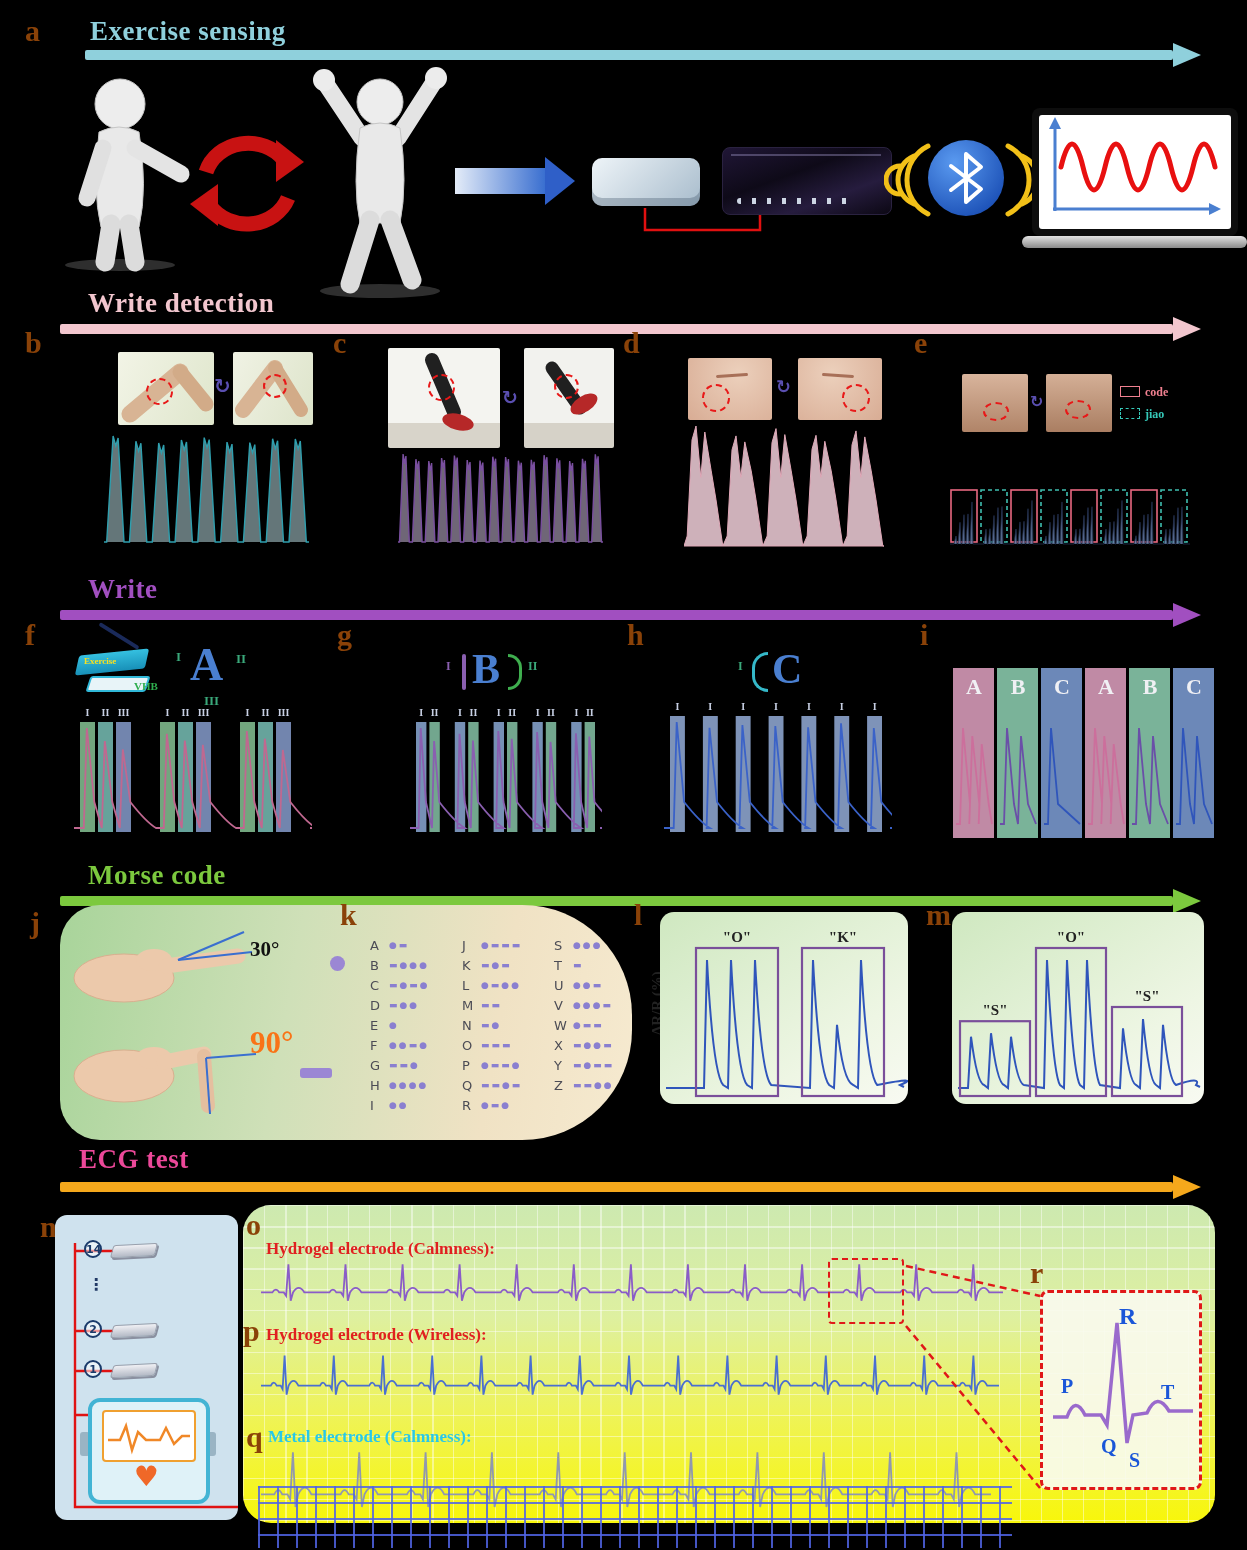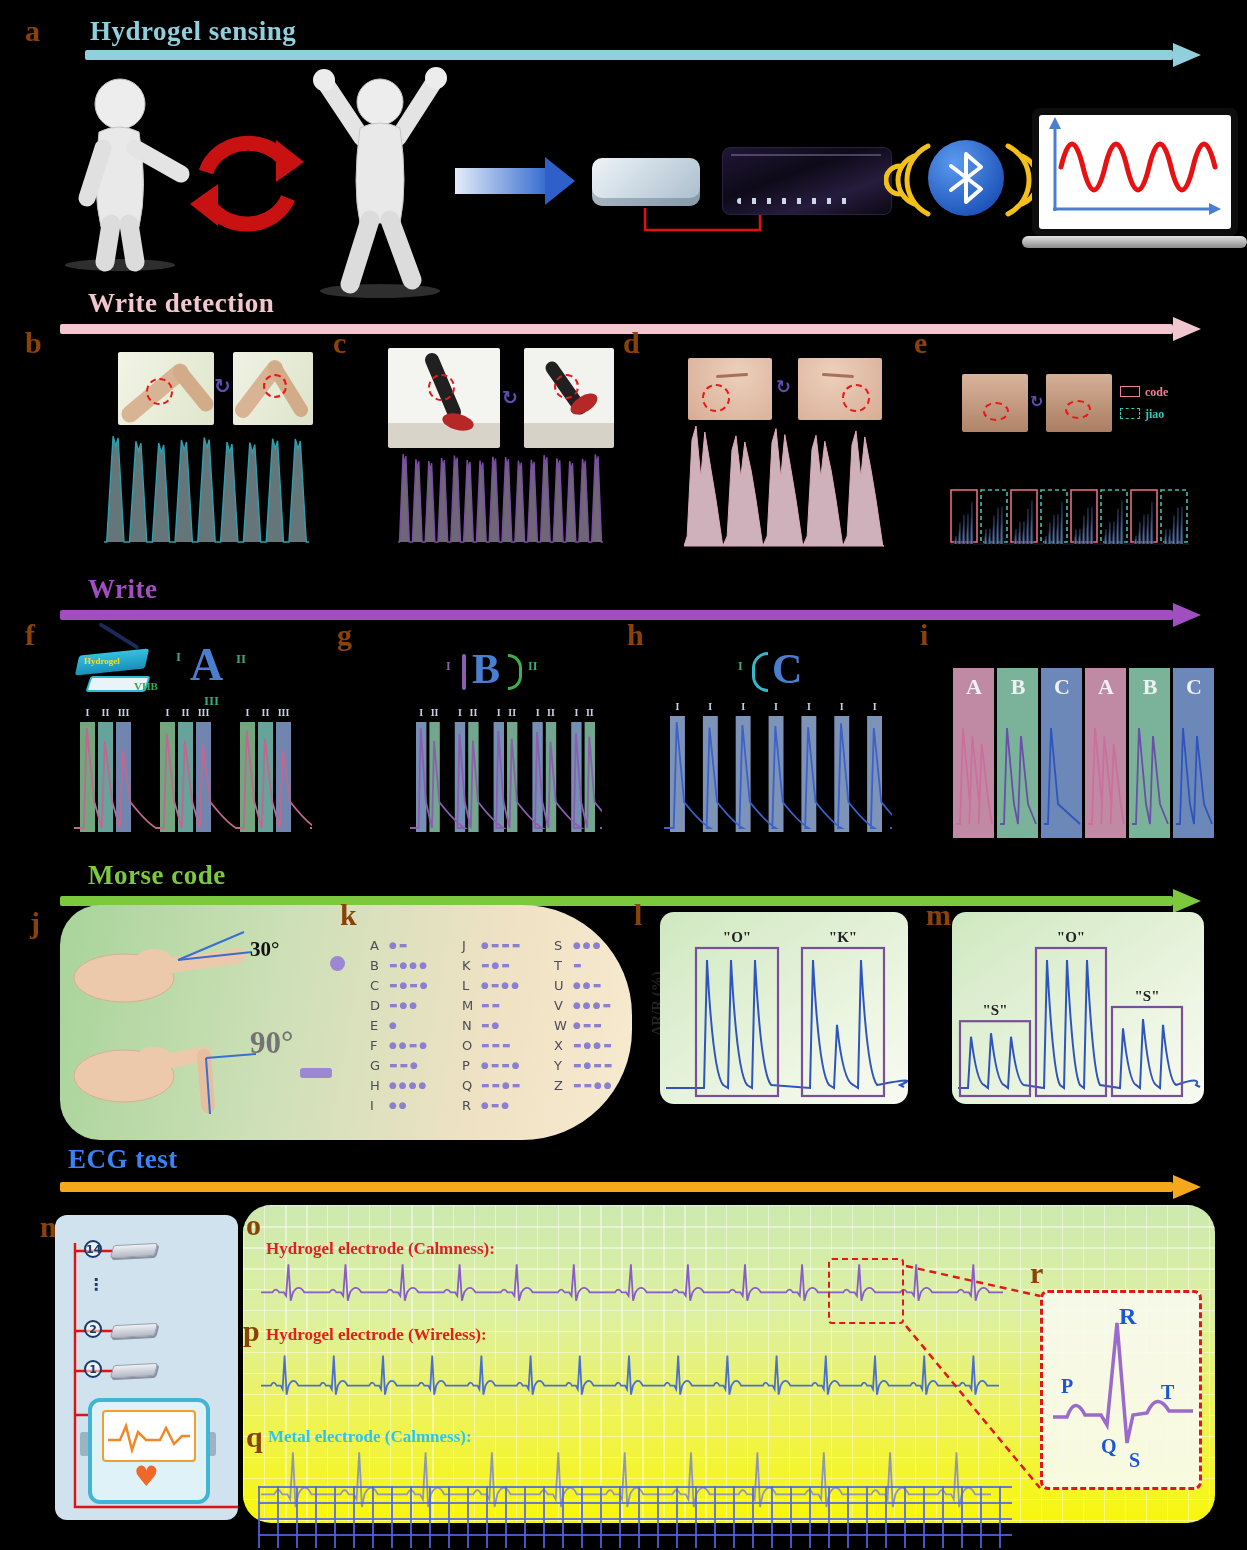--- a/index.html
+++ b/index.html
@@ -33,21 +33,21 @@
      background-image:
        repeating-linear-gradient(to right, rgba(255,255,255,.45) 0 1.5px, transparent 1.5px 21px),
        repeating-linear-gradient(to bottom, rgba(255,255,255,.45) 0 1.5px, transparent 1.5px 21px);}
 </style>
 </head>
 <body>
 
 <div id="root">
 
   <span class="pl" style="left:25px;top:16px">a</span>
-  <span class="sec-title" style="left:90px;top:18px;color:#8fd0dc">Hydrogel sensing</span>
+  <span class="sec-title" style="left:90px;top:18px;color:#8fd0dc">Exercise sensing</span>
   <div class="shaft" style="left:85px;top:50px;width:1088px;background:#8fd0dc"></div>
   <div class="ahead" style="left:1173px;top:43px;border-left:28px solid #8fd0dc"></div>
 
   <svg class="abs" style="left:35px;top:72px" width="160" height="200" viewBox="0 0 160 200">
     <ellipse cx="85" cy="193" rx="55" ry="6" fill="#2e2e2e"></ellipse>
     <circle cx="85" cy="32" r="25" fill="#ededed" stroke="#c6c6c6"></circle>
     <path d="M64,60 Q57,118 66,155 L104,155 Q113,116 104,60 Q84,50 64,60 Z" fill="#e9e9e9" stroke="#c6c6c6"></path>
     <line x1="100" y1="76" x2="146" y2="102" stroke="#e4e4e4" stroke-width="17" stroke-linecap="round"></line>
     <line x1="68" y1="76" x2="52" y2="126" stroke="#e0e0e0" stroke-width="17" stroke-linecap="round"></line>
     <line x1="76" y1="152" x2="70" y2="190" stroke="#dcdcdc" stroke-width="19" stroke-linecap="round"></line>
@@ -199,21 +199,21 @@
       <path d="M0,58 L4,58 L6,50 L7,58 L8,58 L10,36.3 L11,58 L12,58 L14,28.7 L15,58 L16,58 L18,27.9 L19,58 L20,58 L22,15.9 L23,58 L34,58 L36,43.1 L37,58 L38,58 L40,42.7 L41,58 L42,58 L44,29.5 L45,58 L46,58 L48,21.6 L49,58 L50,58 L52,20.5 L53,58 L64,58 L66,43 L67,58 L68,58 L70,35.9 L71,58 L72,58 L74,35.3 L75,58 L76,58 L78,22.7 L79,58 L80,58 L82,14.5 L83,58 L94,58 L96,49.9 L97,58 L98,58 L100,36.2 L101,58 L102,58 L104,28.8 L105,58 L106,58 L108,28 L109,58 L110,58 L112,15.9 L113,58 L124,58 L126,43.2 L127,58 L128,58 L130,42.8 L131,58 L132,58 L134,29.4 L135,58 L136,58 L138,21.6 L139,58 L140,58 L142,20.7 L143,58 L154,58 L156,43 L157,58 L158,58 L160,36 L161,58 L162,58 L164,35.5 L165,58 L166,58 L168,22.6 L169,58 L170,58 L172,14.5 L173,58 L184,58 L186,49.7 L187,58 L188,58 L190,36.1 L191,58 L192,58 L194,28.8 L195,58 L196,58 L198,28.1 L199,58 L200,58 L202,15.8 L203,58 L214,58 L216,43.2 L217,58 L218,58 L220,42.9 L221,58 L222,58 L224,29.3 L225,58 L226,58 L228,21.7 L229,58 L230,58 L232,20.8 L233,58 L240,58" fill="#6a82ac" fill-opacity="0.8" stroke="#23304e" stroke-width="0.8"></path>
     </svg>
 
   <span class="sec-title" style="left:88px;top:576px;color:#a14fc0">Write</span>
   <div class="shaft" style="left:60px;top:610px;width:1113px;background:#a14fc0"></div>
   <div class="ahead" style="left:1173px;top:603px;border-left:28px solid #a14fc0"></div>
 
   <span class="pl" style="left:25px;top:620px">f</span>
   <div class="abs" style="left:96px;top:634px;width:46px;height:4px;background:#1a2a5a;border-radius:2px;transform:rotate(32deg)"></div>
   <div class="abs" style="left:78px;top:652px;width:68px;height:20px;border-radius:3px;background:linear-gradient(#35c0e0,#1890b8);transform:skewX(-18deg) rotate(-6deg)"></div>
-  <span class="lbl serifb" style="left:84px;top:657px;font-size:9px;color:#f8e020">Hydrogel</span>
+  <span class="lbl serifb" style="left:84px;top:657px;font-size:9px;color:#f8e020">Exercise</span>
   <div class="abs" style="left:88px;top:676px;width:60px;height:16px;border-radius:3px;background:#e8f4f8;border:2px solid #30b8d8;transform:skewX(-18deg)"></div>
   <span class="lbl serifb" style="left:134px;top:680px;font-size:11px;color:#2fae4f">VHB</span>
   <span class="lbl serifb" style="left:190px;top:640px;font-size:46px;color:#4a7fd0">A</span>
   <span class="lbl serifb" style="left:176px;top:650px;font-size:13px;color:#3aa87a">I</span>
   <span class="lbl serifb" style="left:236px;top:652px;font-size:13px;color:#3aa87a">II</span>
   <span class="lbl serifb" style="left:204px;top:694px;font-size:13px;color:#3aa87a">III</span>
   <svg class="abs" style="left:72px;top:702px" width="240" height="136">
       <rect x="8" y="20" width="15" height="110" fill="#8ed09e" fill-opacity="0.8"></rect>
       <text x="15.5" y="14" text-anchor="middle" font-size="10" font-weight="bold" fill="#c8d0e4" font-family="&quot;Liberation Serif&quot;,serif">I</text>
       <rect x="26" y="20" width="15" height="110" fill="#7fccc2" fill-opacity="0.8"></rect>
@@ -328,21 +328,21 @@
   <div class="abs" style="left:330px;top:956px;width:15px;height:15px;border-radius:50%;background:#9b87d4"></div>
 
   <svg class="abs" style="left:66px;top:1014px" width="195" height="108" viewBox="0 0 195 108">
     <ellipse cx="58" cy="62" rx="50" ry="26" fill="#ecc9ab" stroke="#d9af8f"></ellipse>
     <ellipse cx="88" cy="44" rx="18" ry="11" fill="#ecc9ab"></ellipse>
     <line x1="98" y1="48" x2="138" y2="40" stroke="#ecc9ab" stroke-width="15" stroke-linecap="round"></line>
     <line x1="138" y1="42" x2="142" y2="92" stroke="#e5bf9f" stroke-width="14" stroke-linecap="round"></line>
     <line x1="140" y1="44" x2="190" y2="40" stroke="#3a6fd0" stroke-width="2"></line>
     <line x1="140" y1="44" x2="144" y2="100" stroke="#3a6fd0" stroke-width="2"></line>
   </svg>
-  <span class="lbl serifb" style="left:250px;top:1026px;font-size:31px;color:#737373">90°</span>
+  <span class="lbl serifb" style="left:250px;top:1026px;font-size:31px;color:#f97316">90°</span>
   <div class="abs" style="left:300px;top:1068px;width:32px;height:10px;border-radius:3px;background:#9b87d4"></div>
 
   <div class="abs" style="left:368px;top:936px;width:256px;height:184px">
       <div class="mrow" style="left: 2px; top: 0px;">
         <span class="mletter">A</span>
         <span class="mcode">●▬</span>
       </div>
       <div class="mrow" style="left: 2px; top: 20px;">
         <span class="mletter">B</span>
         <span class="mcode">▬●●●</span>
@@ -464,21 +464,21 @@
         <path d="M6,176 L16,176 L19,124.7 Q25,171.1 32,173 L36,176 L39,121.2 Q45,170.7 52,173 L56,176 L59,124.7 Q65,171.1 72,173 L92,176 L95,48 Q101,162 108,173 L112,176 L115,48 Q121,162 128,173 L132,176 L135,48 Q141,162 148,173 L168,176 L171,116.4 Q177,170.1 184,173 L188,176 L191,107 Q197,169 204,173 L208,176 L211,112.9 Q217,169.7 224,173 Q250,164 244,173 L248,175" fill="none" stroke="#2f55bb" stroke-width="2"></path>
         <rect x="8" y="109.2" width="70" height="74.8" fill="none" stroke="#7a4f9a" stroke-width="2.2"></rect>
         <text x="43" y="103.2" text-anchor="middle" font-size="15" font-weight="bold" fill="#222" font-family="&quot;Liberation Serif&quot;,serif">"S"</text>
         <rect x="84" y="36" width="70" height="148" fill="none" stroke="#7a4f9a" stroke-width="2.2"></rect>
         <text x="119" y="30" text-anchor="middle" font-size="15" font-weight="bold" fill="#222" font-family="&quot;Liberation Serif&quot;,serif">"O"</text>
         <rect x="160" y="95" width="70" height="89" fill="none" stroke="#7a4f9a" stroke-width="2.2"></rect>
         <text x="195" y="89" text-anchor="middle" font-size="15" font-weight="bold" fill="#222" font-family="&quot;Liberation Serif&quot;,serif">"S"</text>
       </svg>
   </div>
 
-  <span class="sec-title" style="left:68px;top:1146px;color:#3b82f6">ECG test</span>
+  <span class="sec-title" style="left:79px;top:1146px;color:#ec4899">ECG test</span>
   <div class="shaft" style="left:60px;top:1182px;width:1113px;background:#f5a81c"></div>
   <div class="ahead" style="left:1173px;top:1175px;border-left:28px solid #f5a81c"></div>
 
   <div class="abs" style="left:243px;top:1205px;width:972px;height:318px;border-radius:28px;background:linear-gradient(180deg,#cde9b0 0%,#def0a0 35%,#eef35a 65%,#f8f60a 100%)">
     <div class="gridlines"></div>
   </div>
 
   <span class="pl" style="left:40px;top:1212px">n</span>
   <div class="abs" style="left:55px;top:1215px;width:183px;height:305px;border-radius:12px;background:#cfe2ee"></div>
   <svg class="abs" style="left:55px;top:1215px" width="185" height="305" viewBox="0 0 185 305">

